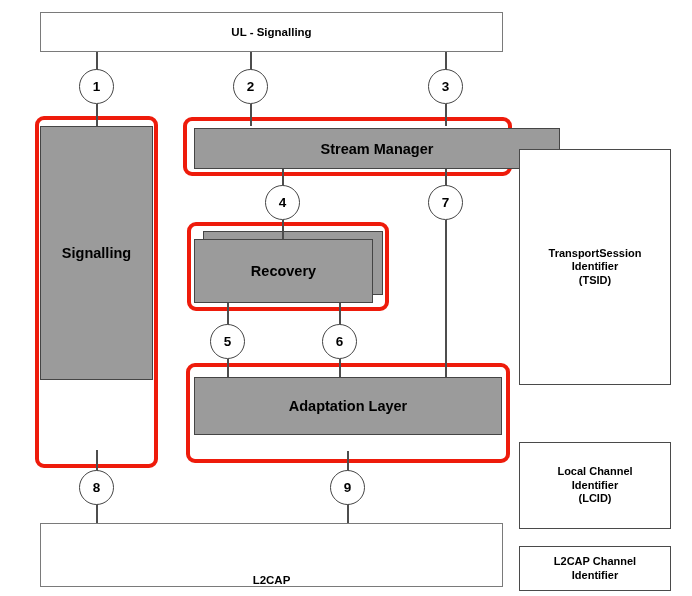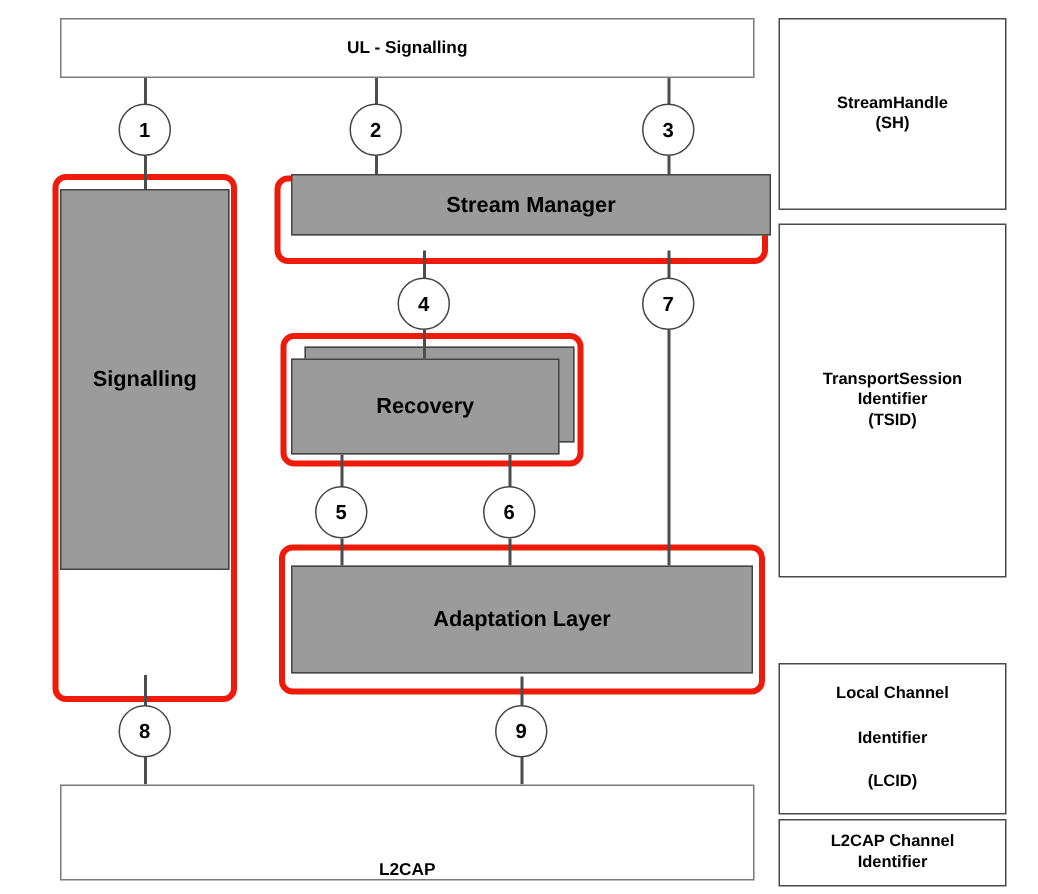--- a/index.html
+++ b/index.html
@@ -129,30 +129,30 @@
 
   <div class="red-frame" style="left:35px; top:116px; width:123px; height:352px;"></div>
   <div class="red-frame" style="left:183px; top:117px; width:329px; height:59px;"></div>
   <div class="red-frame" style="left:187px; top:222px; width:202px; height:89px;"></div>
   <div class="red-frame" style="left:186px; top:363px; width:324px; height:100px;"></div>
 
   <div class="box gray-box" style="left:40px; top:126px; width:113px; height:254px;">
     <span>Signalling</span>
   </div>
 
-  <div class="box gray-box" style="left:194px; top:116px; width:320px; height:41px;">
+  <div class="box gray-box" style="left:194px; top:128px; width:366px; height:41px;">
     <span>Stream Manager</span>
   </div>
 
   <div class="box gray-box rec-back" style="left:203px; top:231px; width:180px; height:64px;"></div>
   <div class="box gray-box rec-front" style="left:194px; top:239px; width:179px; height:64px;">
     <span>Recovery</span>
   </div>
 
-  <div class="box gray-box" style="left:194px; top:377px; width:308px; height:72px;">
+  <div class="box gray-box" style="left:194px; top:377px; width:308px; height:58px;">
     <span>Adaptation Layer</span>
   </div>
 
   <div class="box white-box" style="left:40px; top:523px; width:463px; height:64px;align-items:flex-end;">
     <span>L2CAP</span>
   </div>
 
   <div class="circle" style="left:79px; top:69px;">
     <span>1</span>
   </div>
@@ -174,30 +174,26 @@
   <div class="circle" style="left:428px; top:185px;">
     <span>7</span>
   </div>
   <div class="circle" style="left:79px; top:470px;">
     <span>8</span>
   </div>
   <div class="circle" style="left:330px; top:470px;">
     <span>9</span>
   </div>
 
-  <div class="legend-box" style="top:12px; height:128px;">
-    <div>StreamHandle</div>
-    <div>(SH)</div>
-  </div>
   <div class="legend-box" style="top:149px; height:236px;">
     <div>TransportSession</div>
     <div>Identifier</div>
     <div>(TSID)</div>
   </div>
-  <div class="legend-box" style="top:442px; height:101px;gap:16px;">
+  <div class="legend-box" style="top:442px; height:87px;">
     <div>Local Channel</div>
     <div>Identifier</div>
     <div>(LCID)</div>
   </div>
   <div class="legend-box" style="top:546px; height:45px;">
     <div>L2CAP Channel</div>
     <div>Identifier</div>
   </div>
 
 

